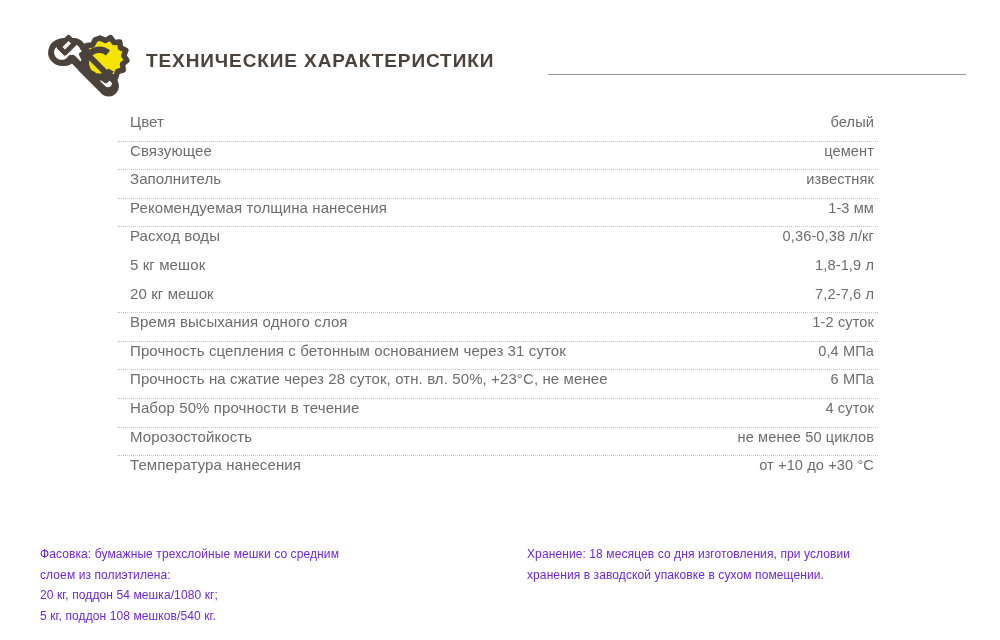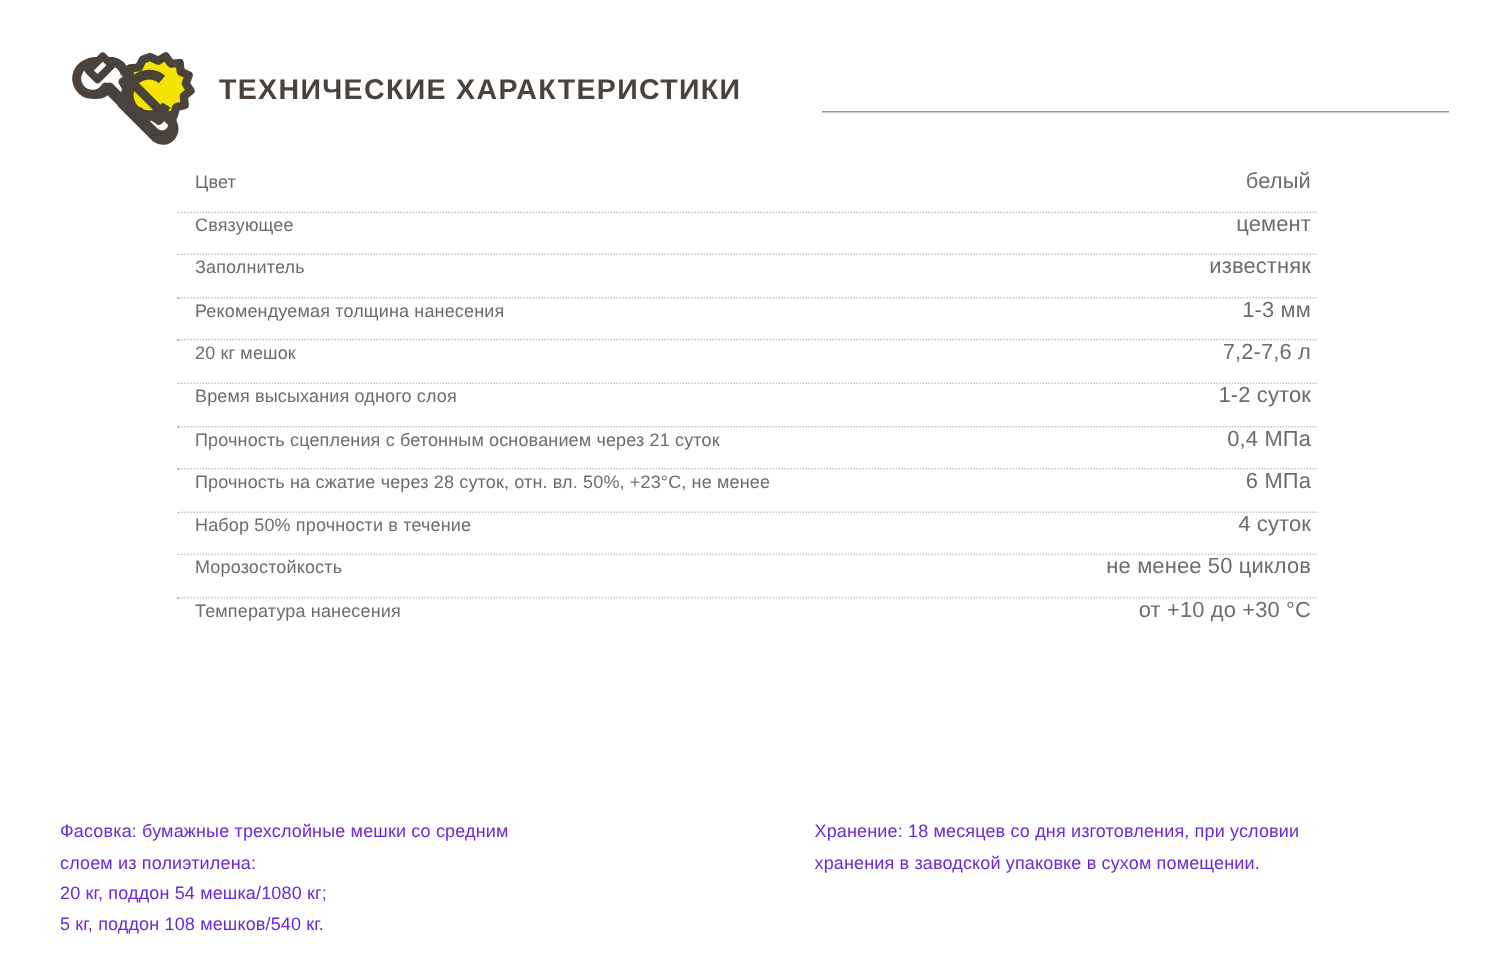--- a/index.html
+++ b/index.html
@@ -69,21 +69,21 @@
   .spec-row.divided::after {
     content: "";
     position: absolute;
     left: 0;
     right: 0;
     bottom: 0;
     height: 1px;
     border-bottom: 1px dotted #c3c3c3;
   }
   .spec-label {
-    font-size: 12px;
+    font-size: 15px;
     color: #6c6c6c;
     white-space: nowrap;
     letter-spacing: 0.1px;
   }
   .spec-value {
     font-size: 14.6px;
     color: #6c6c6c;
     white-space: nowrap;
     text-align: center;
     letter-spacing: 0.1px;
@@ -110,21 +110,20 @@
   }
   .footer-left {
     left: 40px;
     top: 4px;
     width: 470px;
   }
   .footer-right {
     left: 527px;
     top: 4px;
     width: 430px;
-    margin-left: 16px;
   }
   .footer-line { display: block; white-space: nowrap; }
 </style>
 </head>
 <body>
 
 <div class="header">
 
   <div class="logo-icon">
     <svg viewBox="0 0 96 68" width="96" height="68" xmlns="http://www.w3.org/2000/svg">
@@ -161,30 +160,38 @@
       <div class="spec-value">цемент</div>
     </div>
     <div class="spec-row divided">
       <div class="spec-label">Заполнитель</div>
       <div class="spec-value">известняк</div>
     </div>
     <div class="spec-row divided">
       <div class="spec-label">Рекомендуемая толщина нанесения</div>
       <div class="spec-value">1-3 мм</div>
     </div>
+    <div class="spec-row">
+      <div class="spec-label">Расход воды</div>
+      <div class="spec-value">0,36-0,38 л/кг</div>
+    </div>
+    <div class="spec-row">
+      <div class="spec-label">5 кг мешок</div>
+      <div class="spec-value">1,8-1,9 л</div>
+    </div>
     <div class="spec-row divided">
       <div class="spec-label">20 кг мешок</div>
       <div class="spec-value">7,2-7,6 л</div>
     </div>
     <div class="spec-row divided">
       <div class="spec-label">Время высыхания одного слоя</div>
       <div class="spec-value">1-2 суток</div>
     </div>
     <div class="spec-row divided">
-      <div class="spec-label">Прочность сцепления с бетонным основанием через 21 суток</div>
+      <div class="spec-label">Прочность сцепления с бетонным основанием через 31 суток</div>
       <div class="spec-value">0,4 МПа</div>
     </div>
     <div class="spec-row divided">
       <div class="spec-label">Прочность на сжатие через 28 суток, отн. вл. 50%, +23°С, не менее</div>
       <div class="spec-value">6 МПа</div>
     </div>
     <div class="spec-row divided">
       <div class="spec-label">Набор 50% прочности в течение</div>
       <div class="spec-value">4 суток</div>
     </div>

